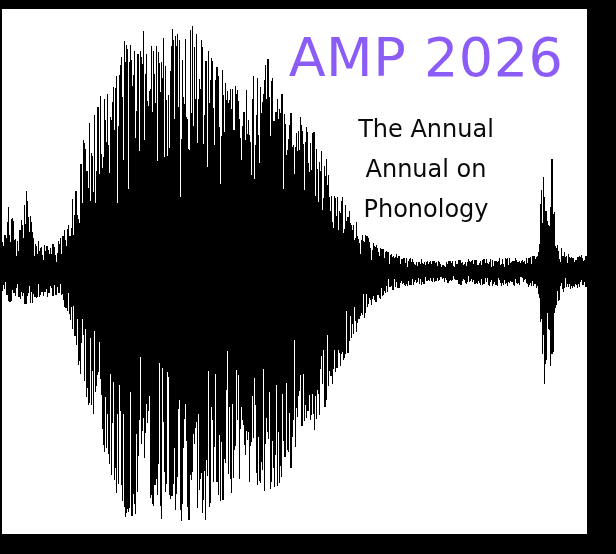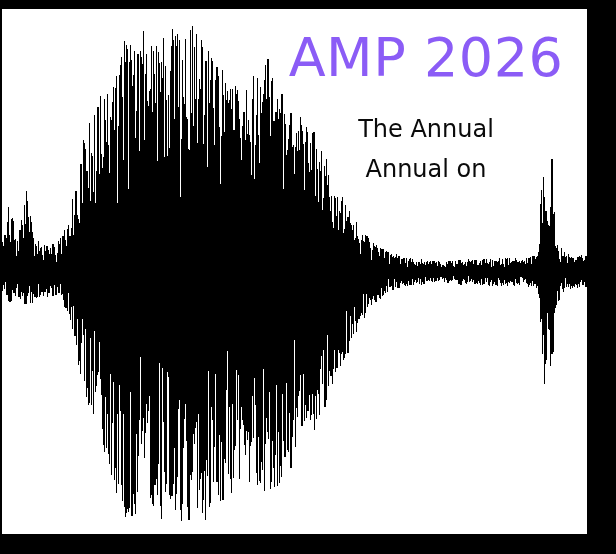--- a/index.html
+++ b/index.html
@@ -789,17 +789,18 @@
             <line x1="0" y1="263" x2="585" y2="263" stroke-width="1.6"></line>
           </g>
       </svg>
     </div>
 
     <div id="title-block">
       <div id="event-title">AMP 2026</div>
       <div id="subtitle">
         <div class="subtitle-line">The Annual</div>
         <div class="subtitle-line">Annual on</div>
+        <div class="subtitle-line">Phonology</div>
       </div>
     </div>
 
   </div>
 </div>
 
 </body></html>

